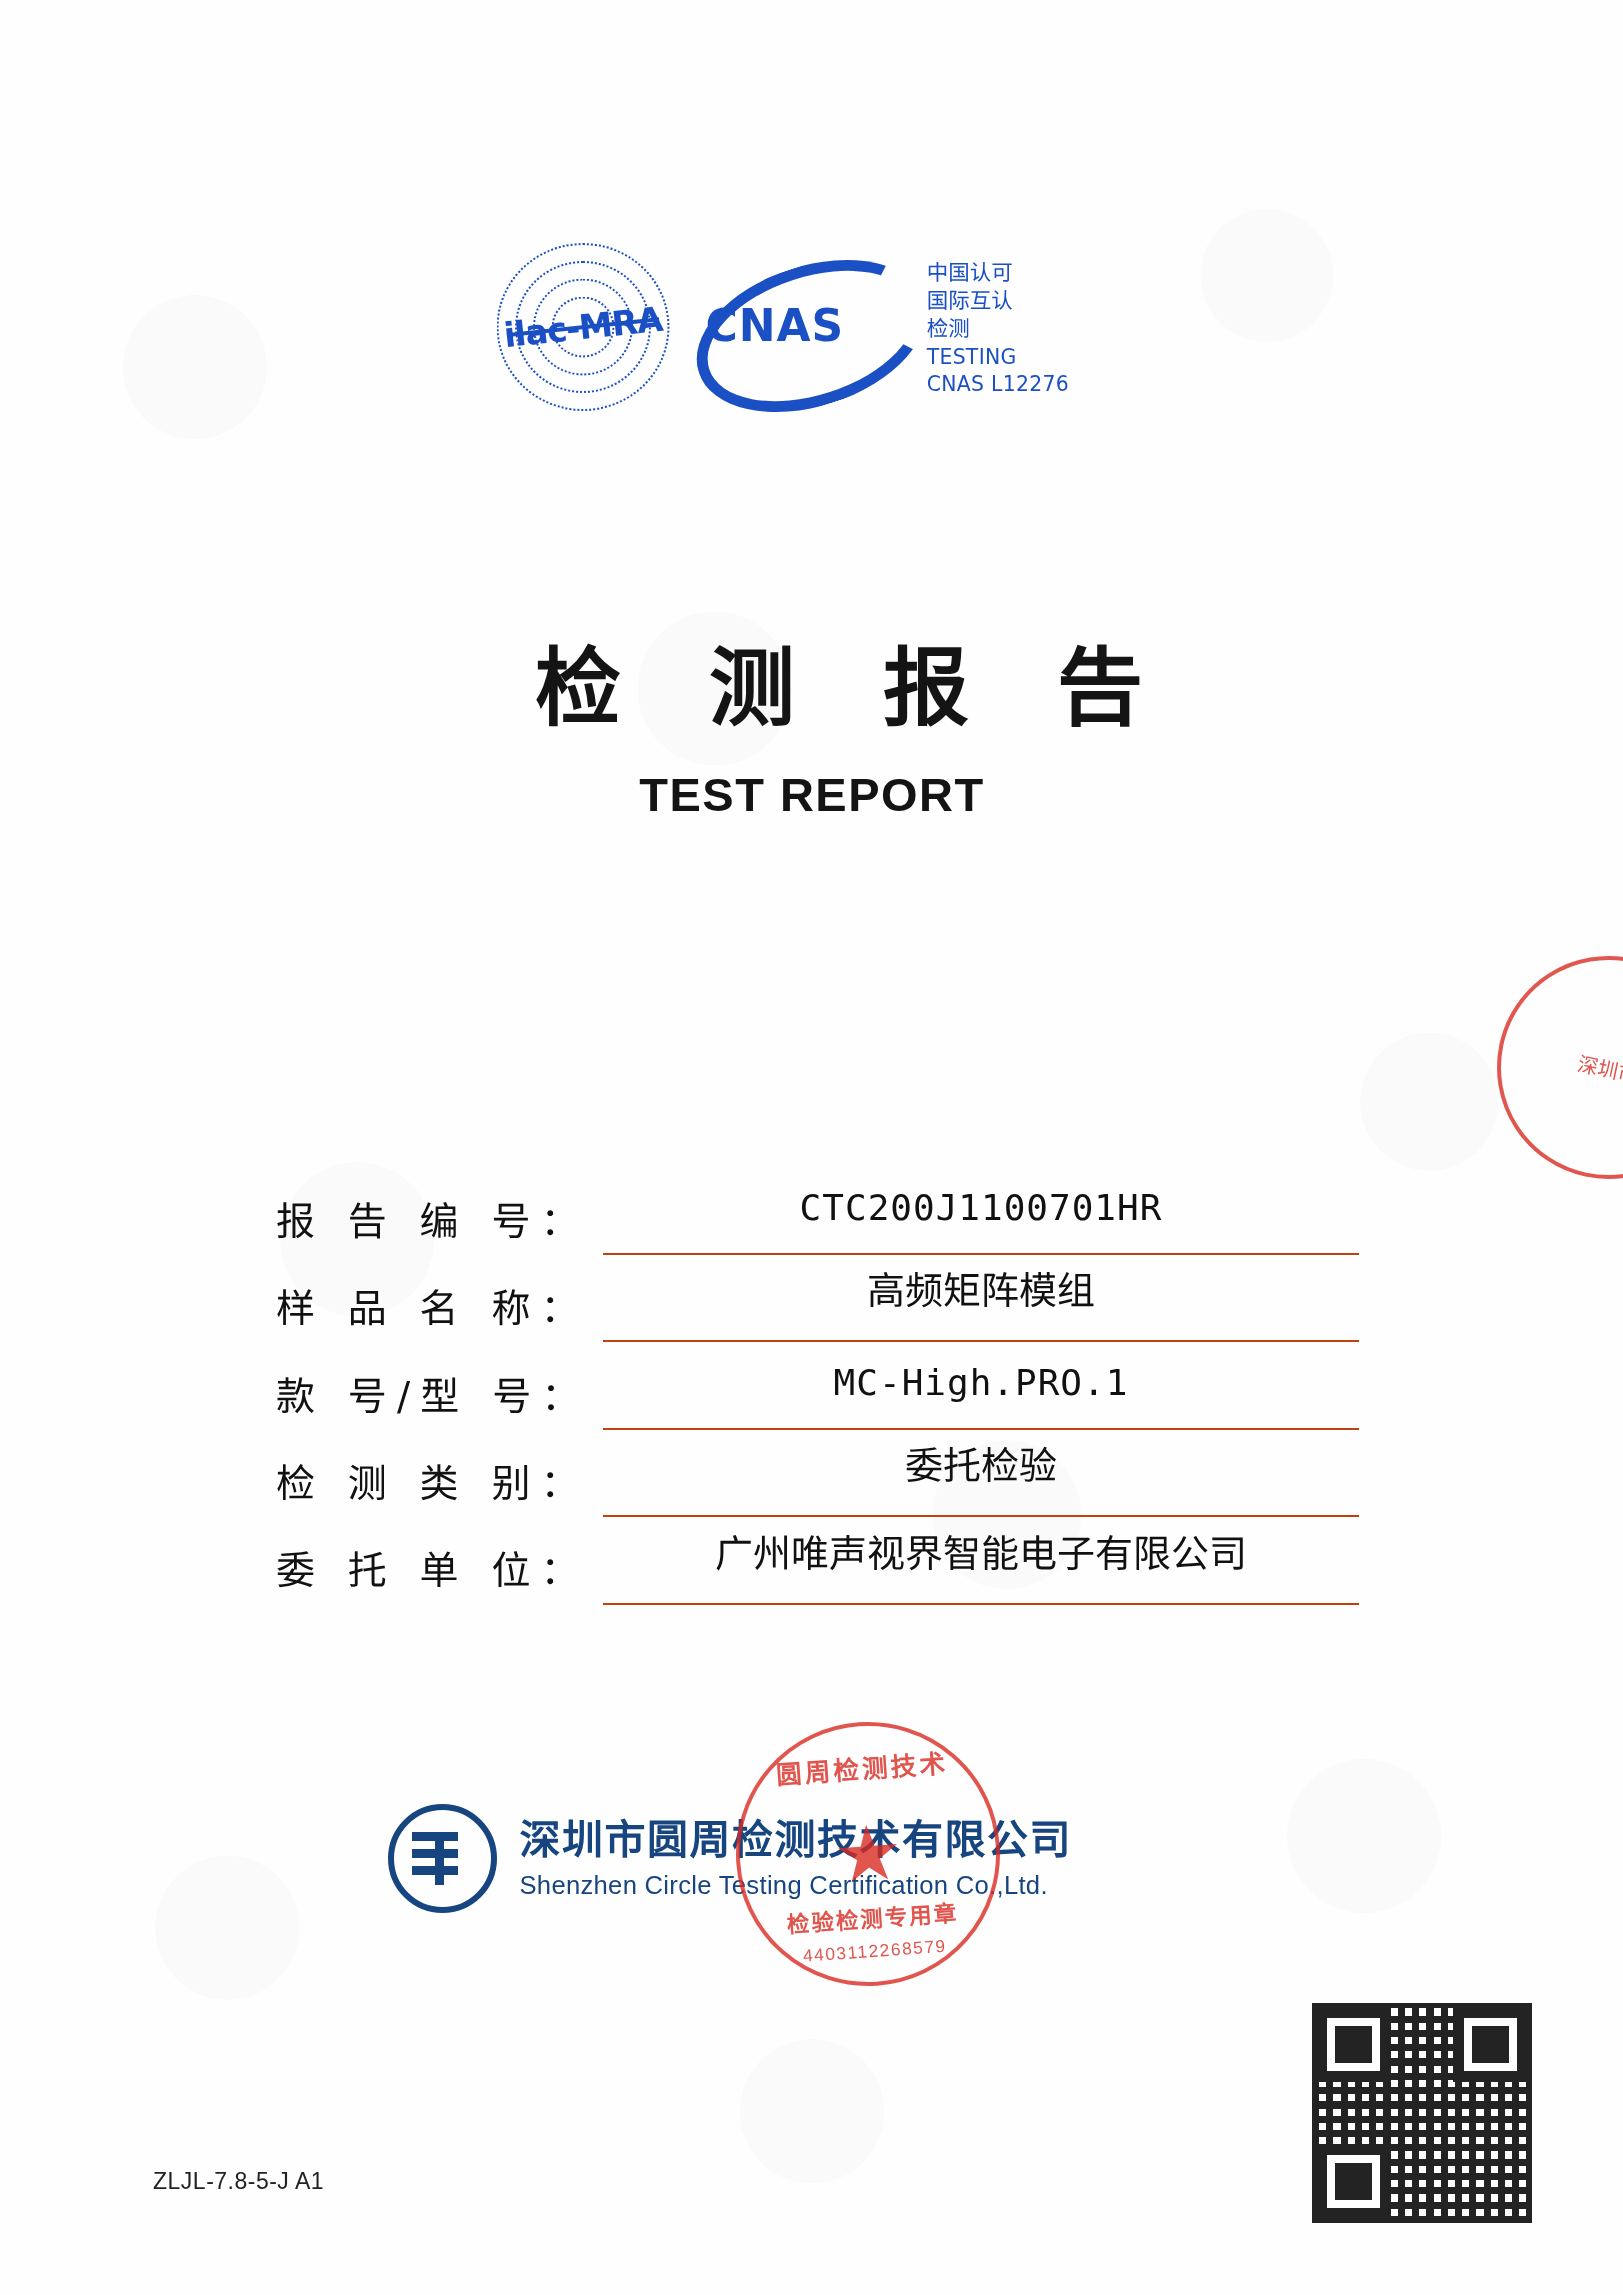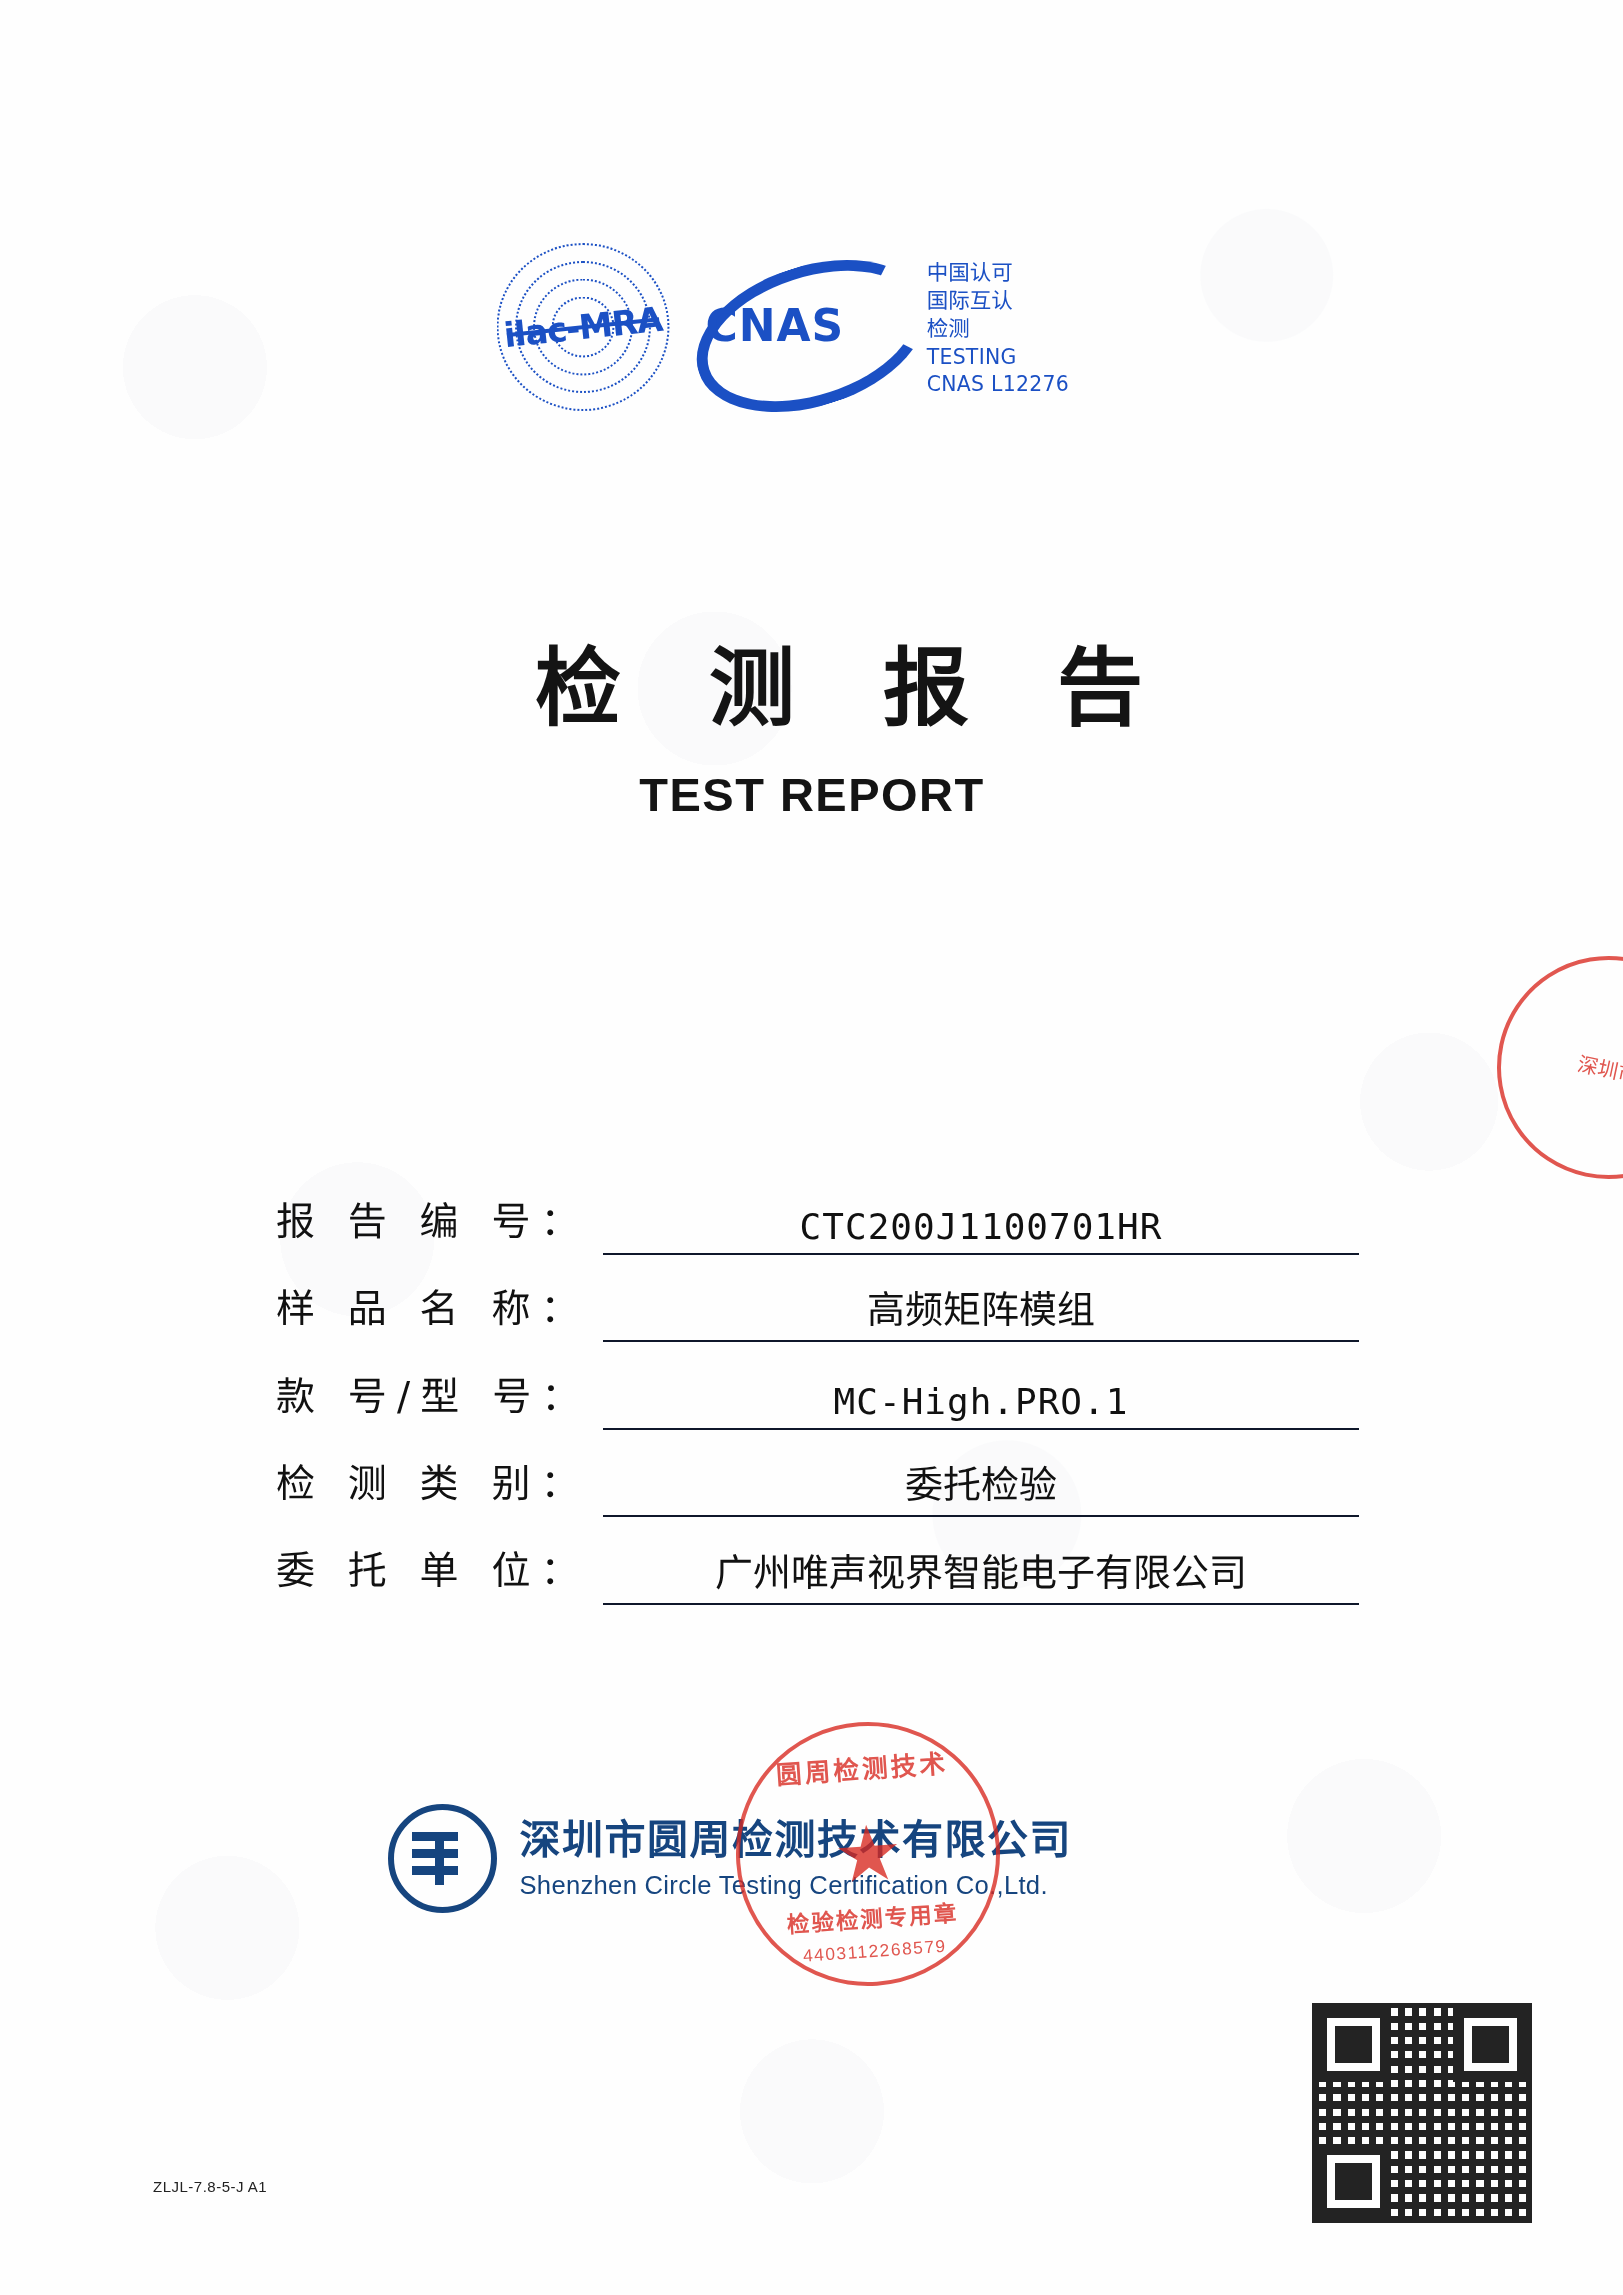--- a/index.html
+++ b/index.html
@@ -221,25 +221,25 @@
     width: 327px;
     font-size: 39px;
     letter-spacing: 10.2px;
     color: #111;
     font-family: "DejaVu Sans", "Liberation Sans", sans-serif;
     white-space: nowrap;
     padding-bottom: 9.2px;
   }
   .field-value {
     flex: 1;
-    border-bottom: 2px solid #0f172a;
+    border-bottom: 2px solid #c2410c;
     text-align: center;
     font-size: 38px;
     color: #111;
-    padding-bottom: 6px;
+    padding-bottom: 25px;
     font-family: "DejaVu Sans", "Liberation Sans", sans-serif;
   }
   .field-value.mono {
     font-family: "DejaVu Sans Mono", "Liberation Mono", monospace;
     letter-spacing: 1px;
     font-size: 36px;
   }
 
   
   .company {
@@ -318,21 +318,21 @@
     position: absolute;
     inset: 8.2px;
     background: #111;
   }
 
   
   .footer-code {
     position: absolute;
     left: 153px;
     bottom: 100px;
-    font-size: 15px;
+    font-size: 23px;
     color: #222;
     letter-spacing: 0.5px;
     font-family: "Liberation Sans", sans-serif;
   }
 </style>
 </head>
 <body>
 
 <div class="page">
 

